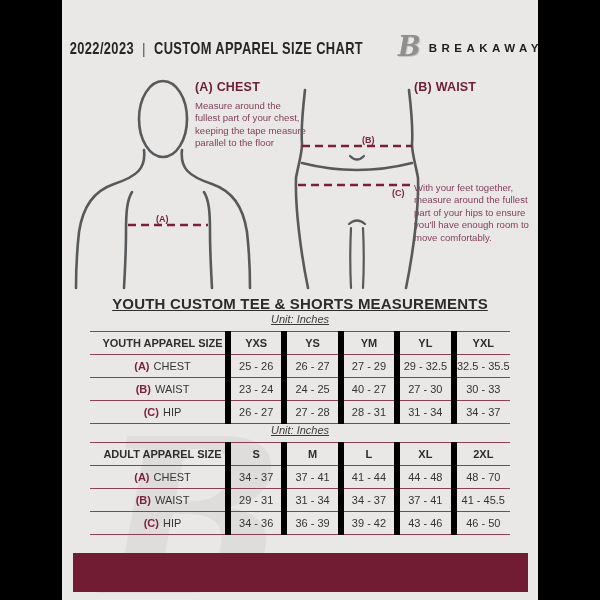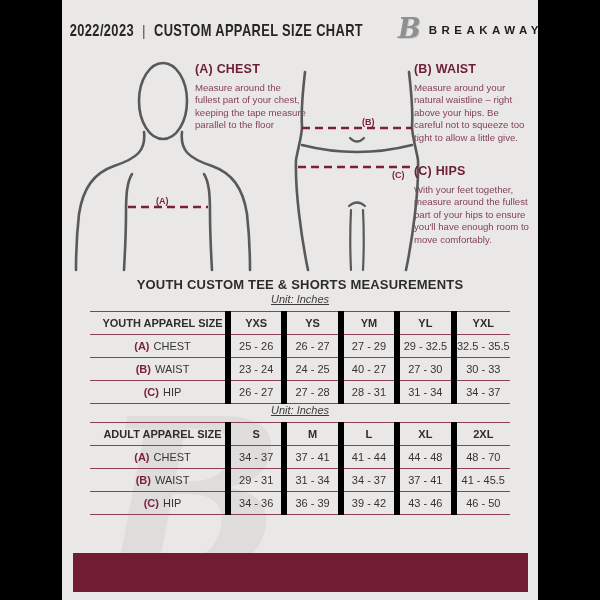--- a/index.html
+++ b/index.html
@@ -7,21 +7,21 @@
     width:600px;height:600px;background:#000;position:relative;overflow:hidden;
     font-family:"Liberation Sans","DejaVu Sans",sans-serif;
   }
   .page{
     position:absolute;left:62px;top:0;width:476px;height:600px;
     background:#e9e8e6;overflow:hidden;
   }
   
   .topbar{
     height:56px;display:flex;align-items:center;justify-content:center;gap:22px;
-    padding-top:4px;box-sizing:border-box;
+    padding-top:4px;box-sizing:border-box;margin-top:18px;
   }
   .title-group{
     display:flex;align-items:center;gap:9px;
     font-weight:bold;font-size:14px;color:#262626;letter-spacing:.4px;
     transform:scaleX(.92) scaleY(1.12);transform-origin:center;
     white-space:nowrap;
   }
   .title-sep{font-weight:normal;color:#3a3a3a;font-size:13px;}
   .brand-group{display:flex;align-items:center;gap:8px;}
   .logo-b{
@@ -35,21 +35,21 @@
   .figure-svg{position:absolute;overflow:visible;}
   .guide-text{position:absolute;}
   .guide-heading{font-size:12.5px;font-weight:bold;color:#6e1d36;letter-spacing:.2px;margin:0 0 6px;}
   .guide-desc{
     font-size:9.6px;line-height:1.3;color:#84405e;font-weight:500;margin:0;
   }
   .marker{
     position:absolute;font-size:9px;font-weight:bold;color:#7d1f38;font-style:normal;
   }
   
-  .table-title{font-size:13px;font-weight:bold;color:#2c2c2c;text-align:center;margin:7px 0 1px;letter-spacing:.2px;}
+  .table-title{font-size:15px;font-weight:bold;color:#2c2c2c;text-align:center;margin:7px 0 1px;letter-spacing:.2px;text-decoration:underline;}
   .table-unit{font-size:11px;font-style:italic;color:#3b3b3b;text-align:center;margin:0 0 6px;text-decoration:underline;}
   .size-table{
     width:420px;margin:0 auto;border-collapse:collapse;table-layout:fixed;
     position:relative;z-index:2;
   }
   .size-table col.first{width:138px;}
   .size-table col.num{width:56.4px;}
   .size-table th,.size-table td{
     height:22px;font-size:11px;color:#343434;text-align:center;
     border-top:1px solid #8c3f55;padding:0;
@@ -117,24 +117,22 @@
     </svg>
     <span class="marker" style="left:300px;top:61px;">(B)</span>
     <span class="marker" style="left:330px;top:114px;">(C)</span>
 
     <div class="guide-text" style="left:133px;top:6px;width:113px;">
       <p class="guide-heading">(A) CHEST</p>
       <p class="guide-desc">Measure around the fullest part of your chest, keeping the tape measure parallel to the floor</p>
     </div>
     <div class="guide-text" style="left:352px;top:6px;width:115px;">
       <p class="guide-heading">(B) WAIST</p>
-      <p class="guide-desc">Measure around your natural waistline – right above your hips. Be careful not to squeeze too tight to allow a little give.</p>
     </div>
     <div class="guide-text" style="left:352px;top:108px;width:115px;">
-      <p class="guide-heading">(C) HIPS</p>
       <p class="guide-desc">With your feet together, measure around the fullest part of your hips to ensure you'll have enough room to move comfortably.</p>
     </div>
   </section>
 
   <section>
     <p class="table-title">YOUTH CUSTOM TEE &amp; SHORTS MEASUREMENTS</p>
     <p class="table-unit">Unit: Inches</p>
     <table class="size-table">
       <colgroup>
           <col class="first">

